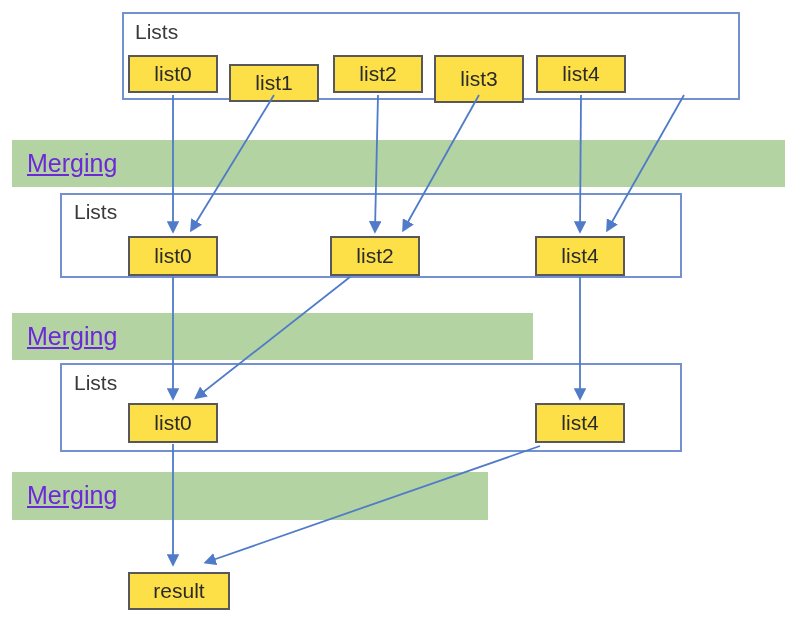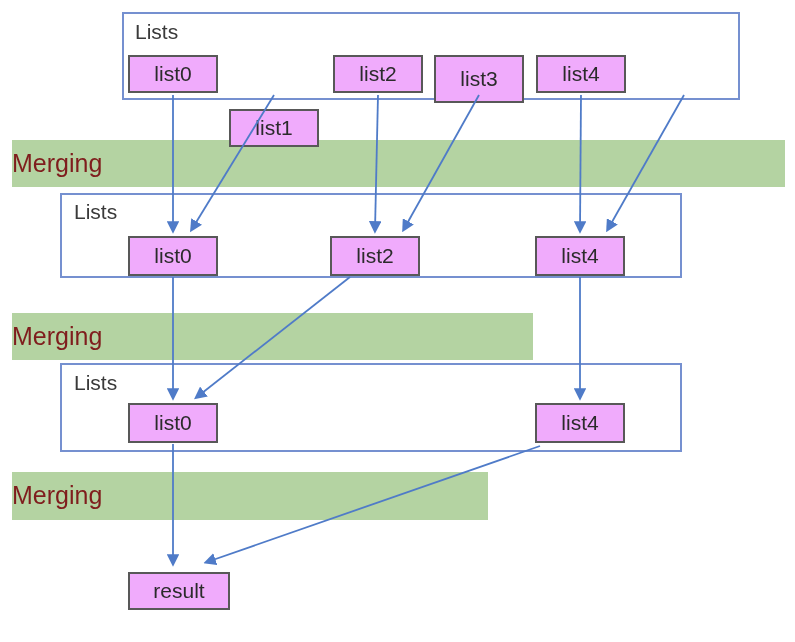--- a/index.html
+++ b/index.html
@@ -6,39 +6,41 @@
   .canvas{
     position:relative;
     width:795px;height:642px;
     background:#ffffff;
     font-family:"Liberation Sans", sans-serif;
     overflow:hidden;
   }
   .band{
     position:absolute;
     background:#b4d3a2;
-    color:#7f1d1d;
+    color:#6d28d9;
     font-size:25px;
     line-height:47px;
+    padding-left:15px;
     box-sizing:border-box;
+    text-decoration:underline;
   }
   .stagebox{
     position:absolute;
     border:2px solid #7590d0;
     background:#ffffff;
     box-sizing:border-box;
   }
   .stage-label{
     position:absolute;
     font-size:21px;
     color:#3a3a3a;
   }
   .item{
     position:absolute;
-    background:#f0abfc;
+    background:#fde047;
     border:2px solid #585858;
     box-sizing:border-box;
     display:flex;
     align-items:center;
     justify-content:center;
     font-size:21px;
     color:#2b2b2b;
   }
   .arrows{
     position:absolute;
@@ -55,21 +57,21 @@
 
 <div class="canvas">
 
   <div class="band" style="left:12px;top:140px;width:773px;height:47px;">Merging</div>
   <div class="band" style="left:12px;top:313px;width:521px;height:47px;">Merging</div>
   <div class="band" style="left:12px;top:472px;width:476px;height:48px;">Merging</div>
 
   <div class="stagebox" style="left:122px;top:12px;width:618px;height:88px;"></div>
   <div class="stage-label" style="left:135px;top:20px;">Lists</div>
   <div class="item" style="left:128px;top:55px;width:90px;height:38px;">list0</div>
-  <div class="item" style="left:229px;top:64px;width:90px;height:38px;margin-top:45px;">list1</div>
+  <div class="item" style="left:229px;top:64px;width:90px;height:38px;">list1</div>
   <div class="item" style="left:333px;top:55px;width:90px;height:38px;">list2</div>
   <div class="item" style="left:434px;top:55px;width:90px;height:48px;">list3</div>
   <div class="item" style="left:536px;top:55px;width:90px;height:38px;">list4</div>
 
   <div class="stagebox" style="left:60px;top:193px;width:622px;height:85px;"></div>
   <div class="stage-label" style="left:74px;top:200px;">Lists</div>
   <div class="item" style="left:128px;top:236px;width:90px;height:40px;">list0</div>
   <div class="item" style="left:330px;top:236px;width:90px;height:40px;">list2</div>
   <div class="item" style="left:535px;top:236px;width:90px;height:40px;">list4</div>
 

